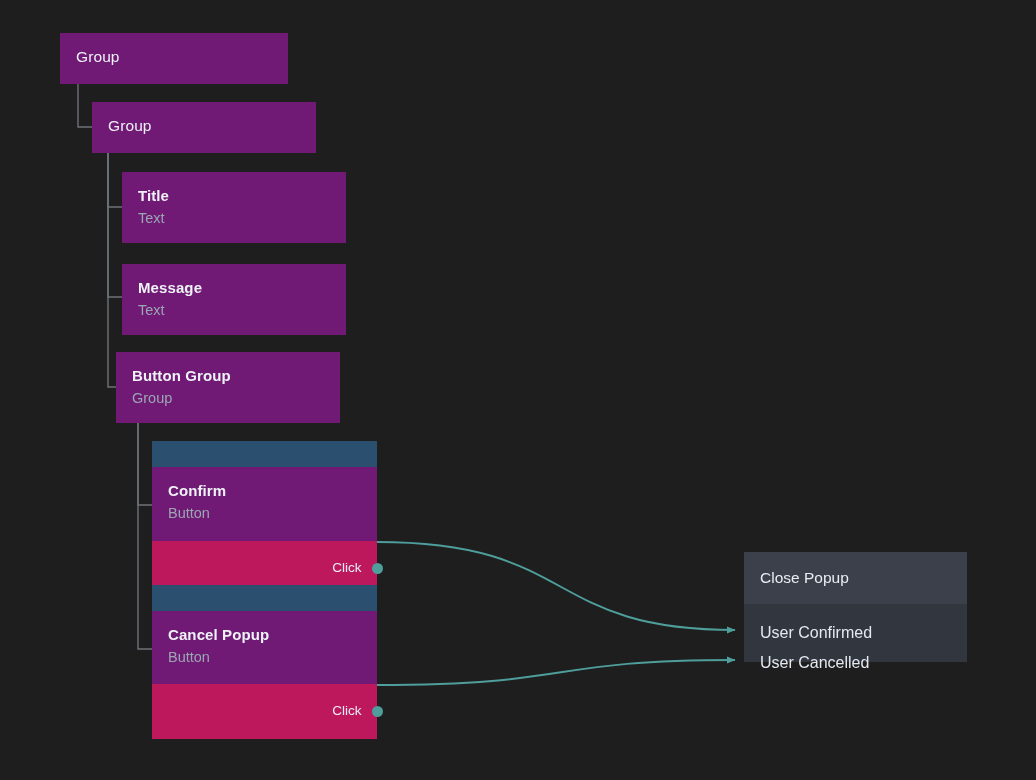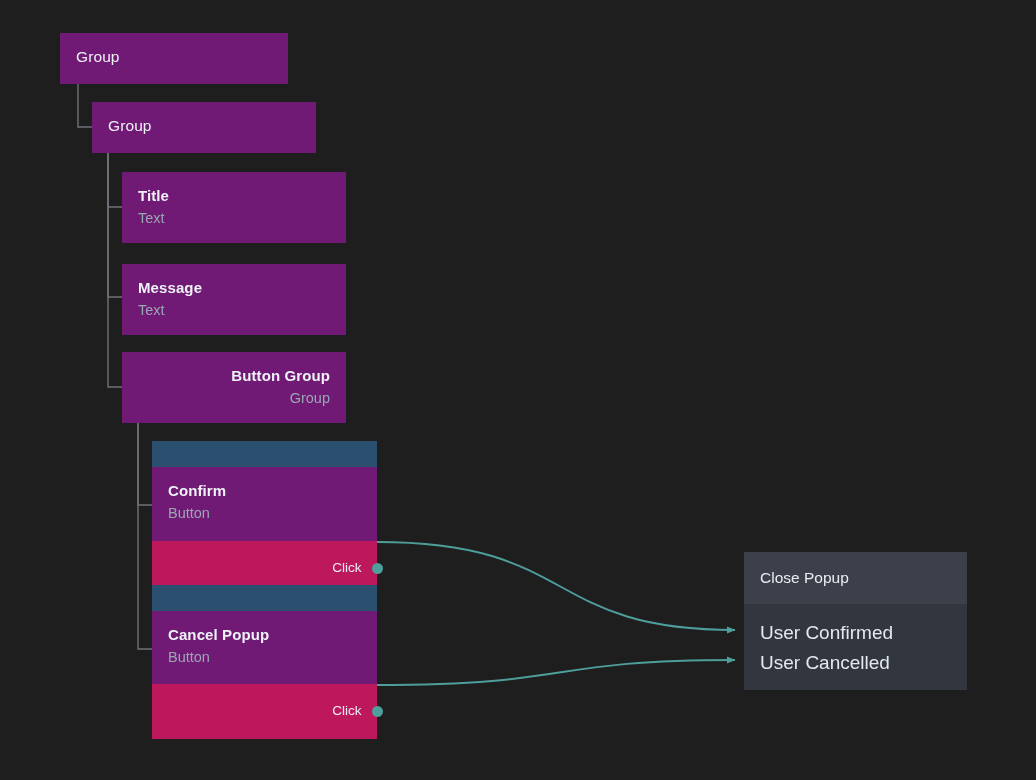--- a/index.html
+++ b/index.html
@@ -132,21 +132,21 @@
   .panel-row {
     position: relative;
     height: 30px;
     display: flex;
     align-items: center;
     padding-left: 16px;
     box-sizing: border-box;
   }
   .panel-row-label {
     color: #e3e9ef;
-    font-size: 19px;
+    font-size: 16px;
     line-height: 18px;
     white-space: nowrap;
   }
 </style>
 </head>
 <body>
 
 <div id="canvas">
 
   <svg id="tree-layer" viewBox="0 0 1036 780" width="1036" height="780">
@@ -174,21 +174,21 @@
           <div class="node-title">Title</div>
           <div class="node-subtitle">Text</div>
         </div>
       </div>
       <div class="node" style="left: 122px; top: 264px; width: 224px; height: 71px;">
         <div class="node-head">
           <div class="node-title">Message</div>
           <div class="node-subtitle">Text</div>
         </div>
       </div>
-      <div class="node" style="left: 122px; top: 352px; width: 224px; height: 71px; text-align: right;">
+      <div class="node" style="left: 116px; top: 352px; width: 224px; height: 71px;">
         <div class="node-head">
           <div class="node-title">Button Group</div>
           <div class="node-subtitle">Group</div>
         </div>
       </div>
       <div class="node has-body" style="left: 152px; top: 441px; width: 225px; height: 129px;">
         <div class="node-head" style="height: 74px;">
           <div class="node-title">Confirm</div>
           <div class="node-subtitle">Button</div>
         </div>
@@ -207,21 +207,21 @@
         <div class="node-body" style="height: 55px;">
           <div class="port-out" style="top: 19px;">
             <span class="port-label">Click</span>
             <span class="port-dot" style="background: rgb(78, 158, 156);"></span>
           </div>
         </div>
       </div>
     </div>
 
   <div id="panel-host">
-      <div class="panel" style="left: 744px; top: 552px; width: 223px; height: 138px;">
+      <div class="panel" style="left: 744px; top: 552px; width: 223px; height: 110px;">
         <div class="panel-head" style="height: 52px;">
           <div class="panel-title">Close Popup</div>
         </div>
         <div class="panel-body">
           <div class="panel-row">
             <span class="panel-row-label">User Confirmed</span>
           </div>
           <div class="panel-row">
             <span class="panel-row-label">User Cancelled</span>
           </div>

